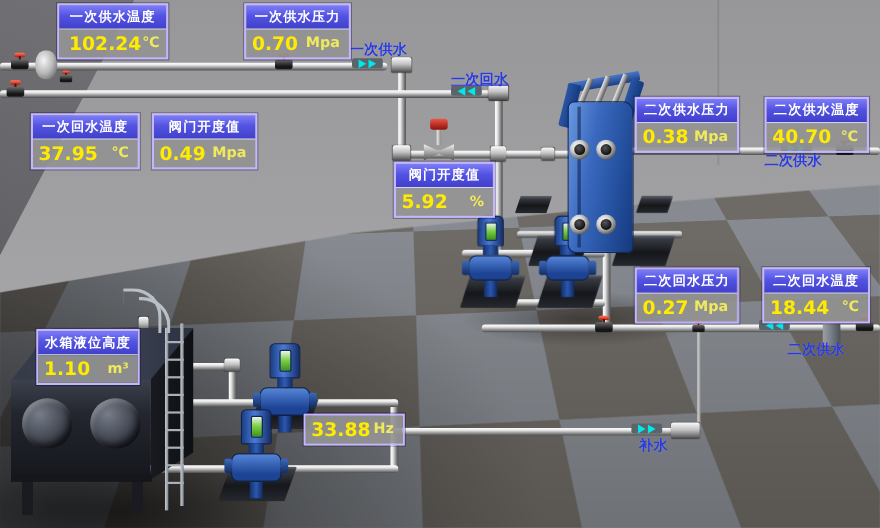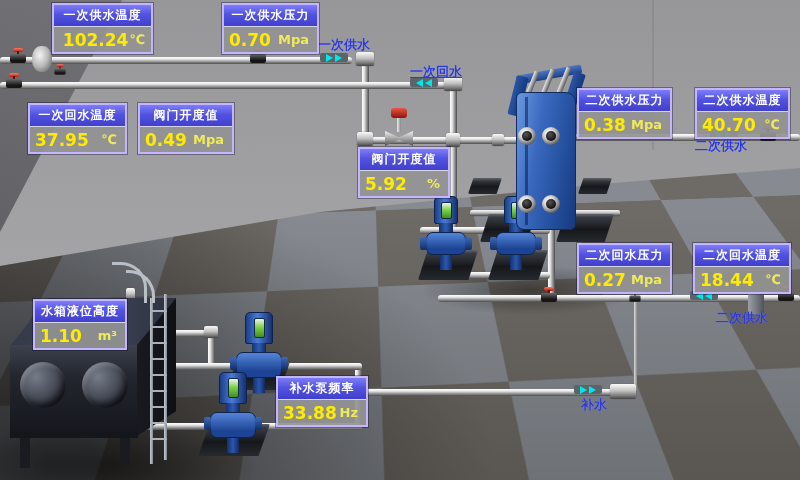--- a/index.html
+++ b/index.html
@@ -398,20 +398,19 @@
     </div>
   </div>
   <div class="dbox b11">
     <div class="dbox-h">水箱液位高度</div>
     <div class="dbox-v">
       <span class="val">1.10</span>
       <span class="unit">m³</span>
     </div>
   </div>
   <div class="dbox b12">
-    <div class="dbox-h">补水泵频率</div>
     <div class="dbox-v">
       <span class="val">33.88</span>
       <span class="unit">Hz</span>
     </div>
   </div>
 
 </div>
 
 </body></html>

